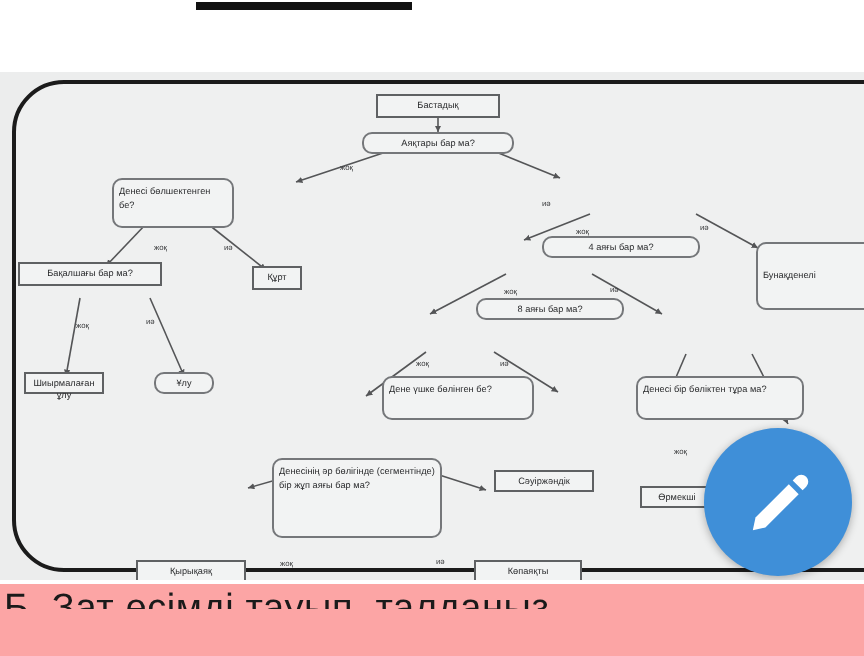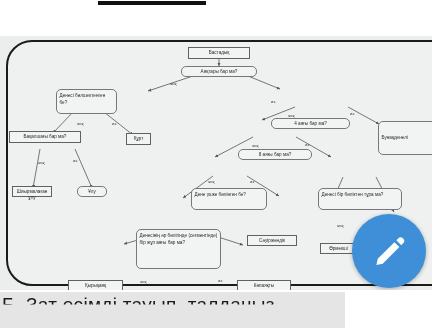--- a/index.html
+++ b/index.html
@@ -109,23 +109,23 @@
     justify-content: center;
     cursor: pointer;
   }
   #fab svg { display: block; }
 
   
   #caption {
     position: absolute;
     left: 0;
     top: 292px;
-    width: 345px;
+    width: 432px;
     height: 36px;
-    background: #e5e5e5;
+    background: #fca5a5;
     overflow: hidden;
   }
   #caption-text {
     position: absolute;
     left: 2px;
     top: 2px;
     font-size: 19px;
     color: #1a1a1a;
     letter-spacing: 0.3px;
     white-space: nowrap;

